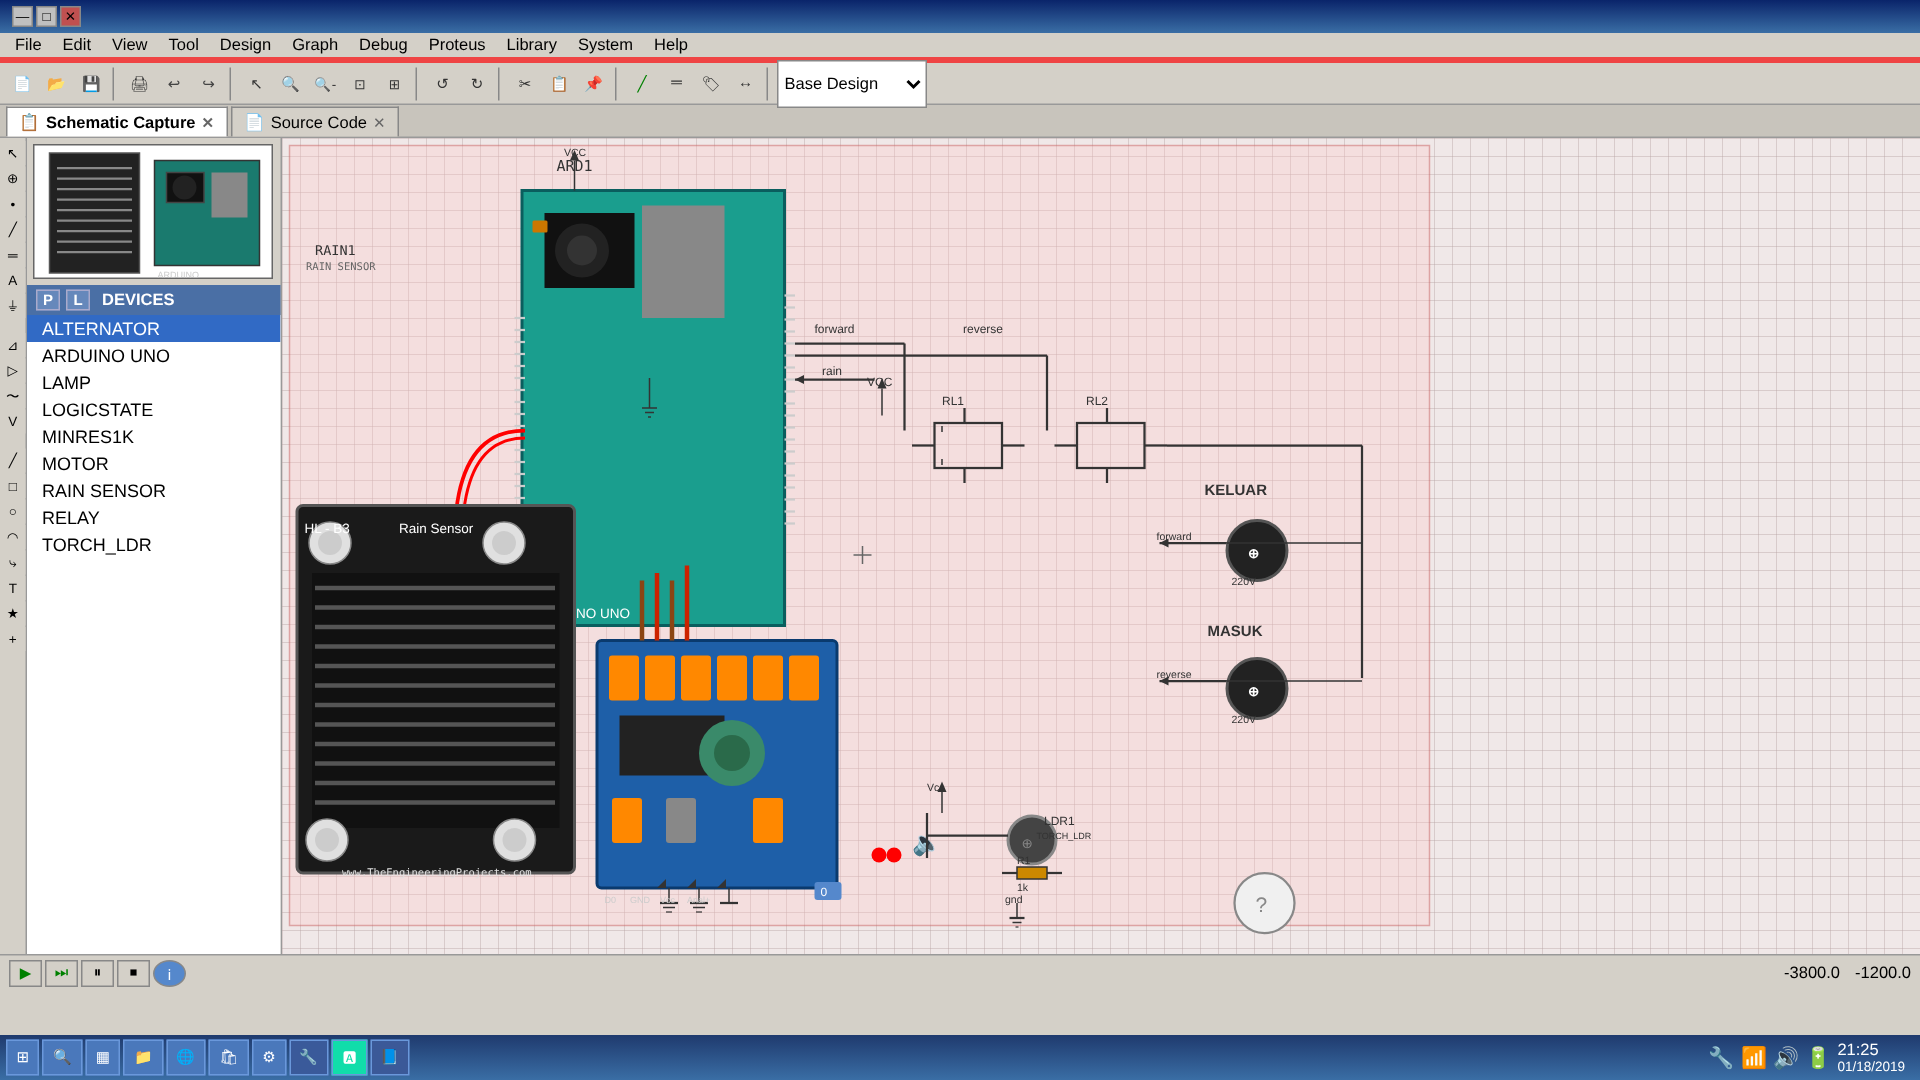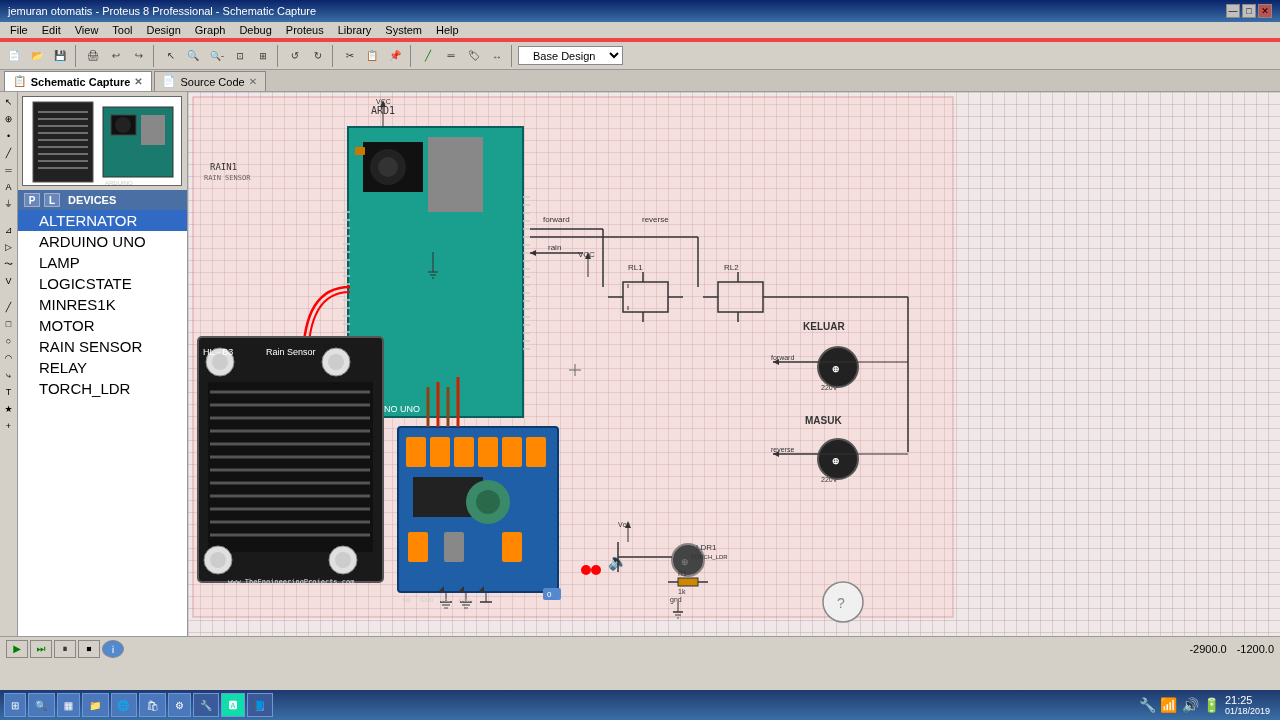--- a/index.html
+++ b/index.html
@@ -54,21 +54,21 @@
     }
     .tb-btn {
       width: 22px; height: 22px;
       background: #d4d0c8;
       border: 1px solid transparent;
       display: inline-flex; align-items: center; justify-content: center;
       cursor: pointer; font-size: 10px; color: #333;
     }
     .tb-sep { width: 4px; height: 22px; border-left: 1px solid #888; margin: 0 2px; }
     .tb-dropdown {
-      height: 19px; padding: 0 10px;
+      height: 32px; padding: 0 0;
       border: 1px solid #888;
       background: white;
       font-size: 11px;
       min-width: 100px;
     }
 
     
     #tab-bar {
       height: 22px;
       background: #c8c4bc;
@@ -139,22 +139,22 @@
       border: 1px solid #aac;
       display: flex; align-items: center; justify-content: center;
       font-size: 10px; font-weight: bold; color: white; cursor: pointer;
     }
     #comp-list {
       flex: 1;
       background: white;
       overflow-y: auto;
     }
     .comp-item {
-      padding: 2px 21px;
-      font-size: 15px;
+      padding: 2px 10px;
+      font-size: 12px;
       cursor: pointer;
       color: #000;
     }
     .comp-item.selected { background: #316ac5; color: white; }
 
     
     #canvas-area {
       flex: 1;
       background: #f0e8e8;
       background-image:
@@ -247,21 +247,20 @@
 
     
     #left-combined {
       display: flex;
     }
   </style>
 </head>
 <body>
 
 <div id="title-bar">
-  <span>jemuran otomatis - Proteus 8 Professional - Schematic Capture</span>
   <div id="title-bar-controls">
     <span>—</span>
     <span>□</span>
     <span style="background:#c05050;">✕</span>
   </div>
 </div>
 
 <div id="menu-bar">
 <span class="menu-item">File</span>
     <span class="menu-item">Edit</span>
@@ -645,21 +644,21 @@
 
 <div id="status-bar">
   <div id="status-controls">
     <div class="status-btn" style="color:green">▶</div>
     <div class="status-btn" style="color:green">⏭</div>
     <div class="status-btn">⏸</div>
     <div class="status-btn">⏹</div>
     <div class="status-btn" style="background:#5588cc;color:white;border-radius:50%">ℹ</div>
   </div>
   <div id="status-coords">
-    <span>-2900.0</span>
+    <span>-3800.0</span>
     <span>-1200.0</span>
   </div>
 </div>
 
 <div id="taskbar">
   <div class="taskbar-btn">
     <span>⊞</span>
   </div>
   <div class="taskbar-btn">🔍</div>
   <div class="taskbar-btn">▦</div>

